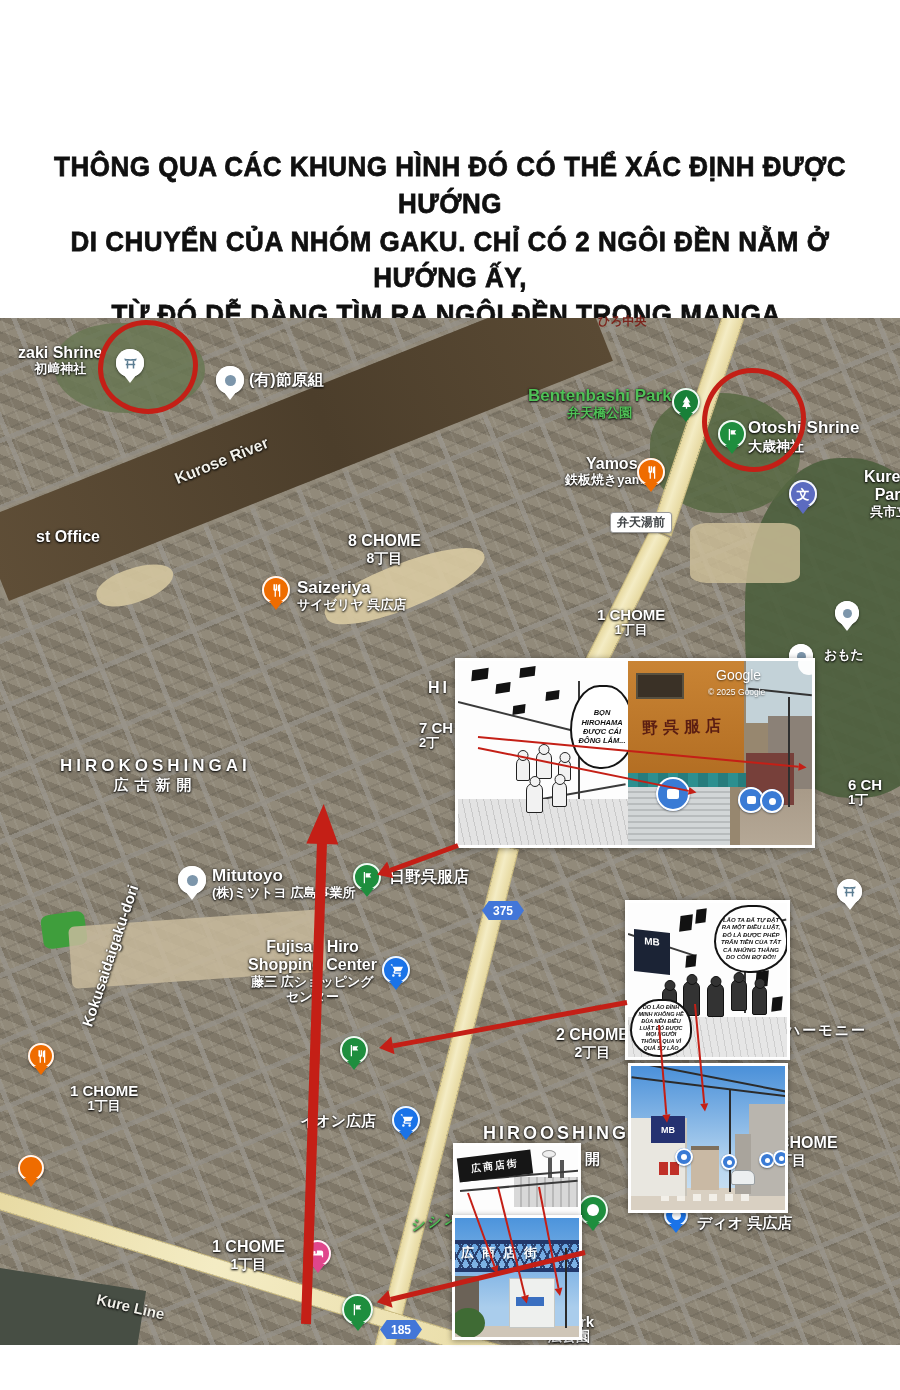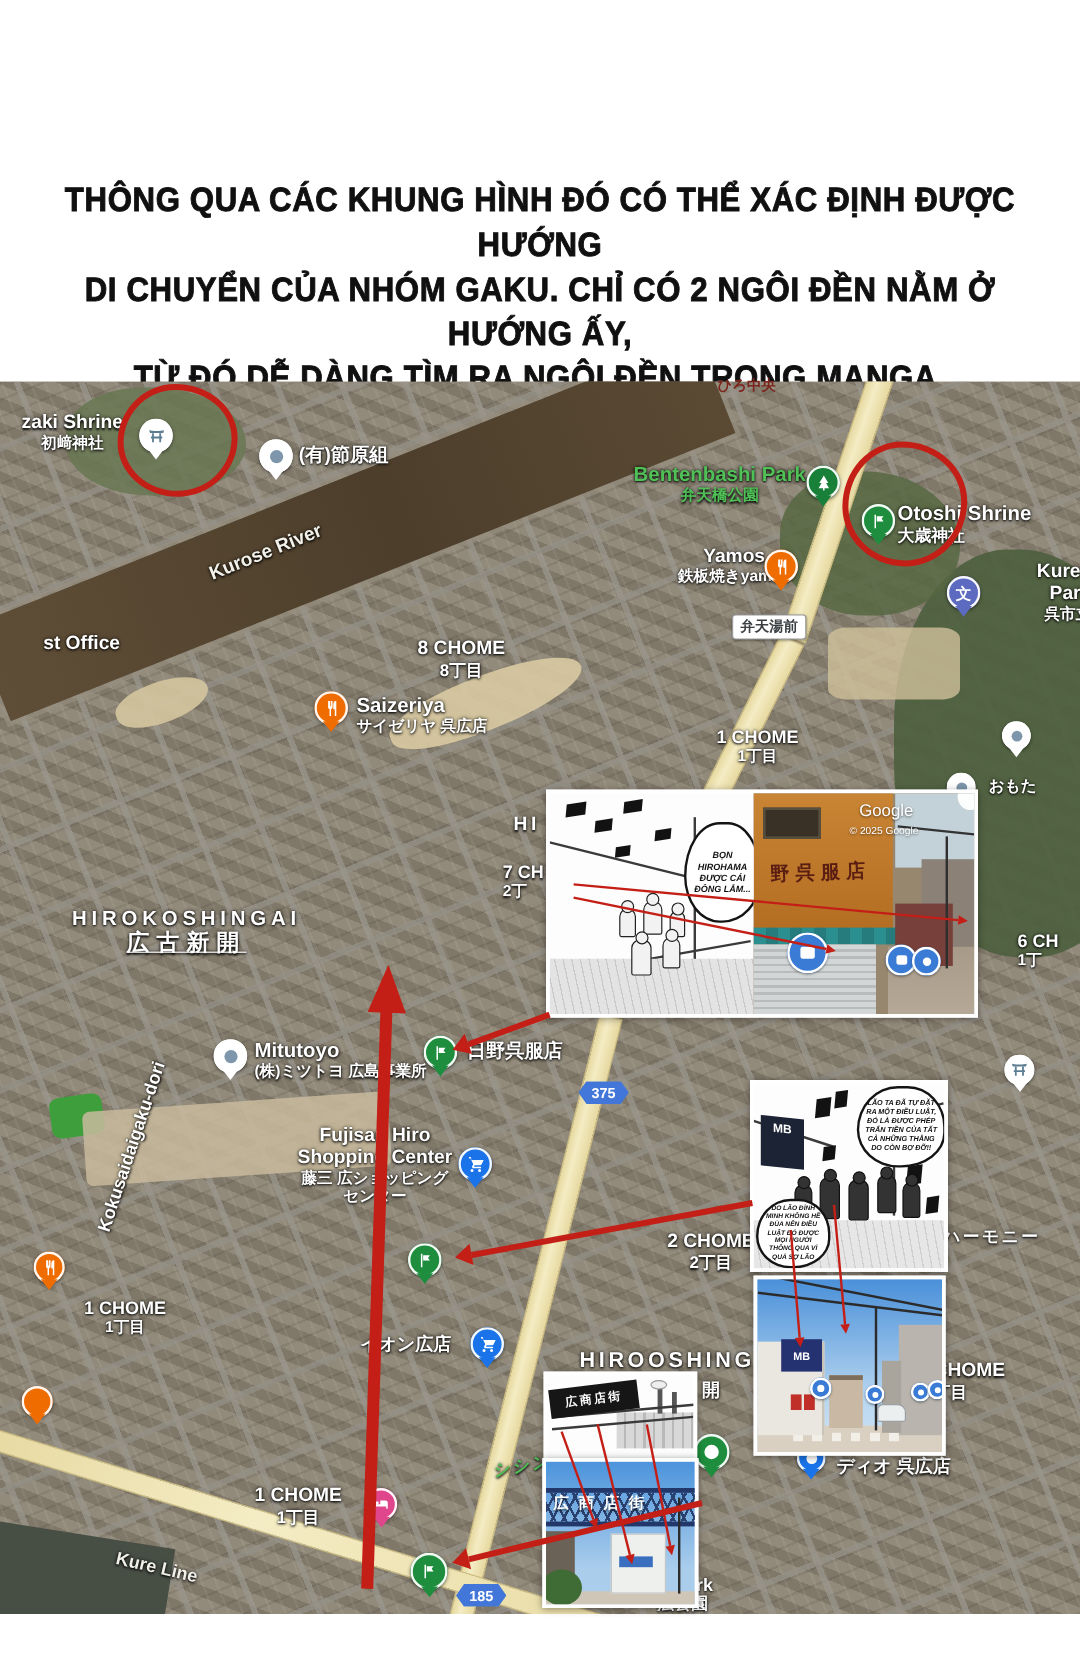--- a/index.html
+++ b/index.html
@@ -174,21 +174,21 @@
       <span class="dot" style="width:9px;height:9px;"></span>
     </div>
   <div class="pin" style="--c:#fff;left:789px;top:644px;width:24px;height:24px;">
       <span class="dot" style="width:9px;height:9px;"></span>
     </div>
   <div class="lbl" style="left:824px;top:648px;font-size:13px;"><span>おもた</span></div>
 
   <div class="lbl" style="left:428px;top:679px;font-size:16px;letter-spacing:3px;"><span>HI</span></div>
   <div class="lbl" style="left:419px;top:719px;font-size:15px;text-align:left;"><span>7 CH</span><span class="sub" style="font-size:13px;">2丁</span></div>
 
-  <div class="lbl" style="left:60px;top:756px;font-size:17px;letter-spacing:4px;"><span>HIROKOSHINGAI</span><span class="sub" style="font-size:19px;letter-spacing:6px;text-decoration:underline;">広古新開</span></div>
+  <div class="lbl" style="left:60px;top:756px;font-size:17px;letter-spacing:4px;"><span>HIROKOSHINGAI</span><span class="sub" style="font-size:15px;letter-spacing:6px;">広古新開</span></div>
 
   <div class="lbl" style="left:848px;top:776px;font-size:15px;text-align:left;"><span>6 CH</span><span class="sub" style="font-size:13px;">1丁</span></div>
 
   <div class="pin" style="--c:#fff;left:178px;top:866px;">
       <span class="dot"></span>
     </div>
   <div class="lbl" style="left:212px;top:866px;font-size:17px;text-align:left;"><span>Mitutoyo</span><span class="sub" style="font-size:13px;">(株)ミツトヨ 広島事業所</span></div>
 
   <div class="pin" style="--c:#1e8e3e;left:353px;top:863px;">
     <svg viewBox="0 0 24 24">

